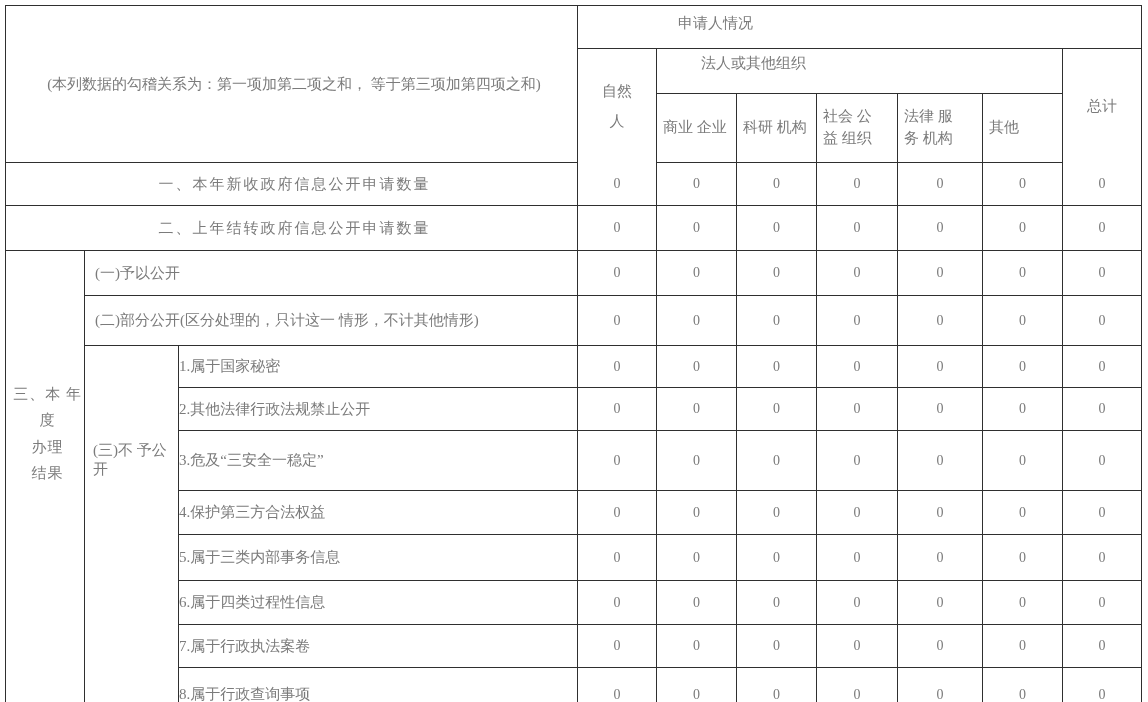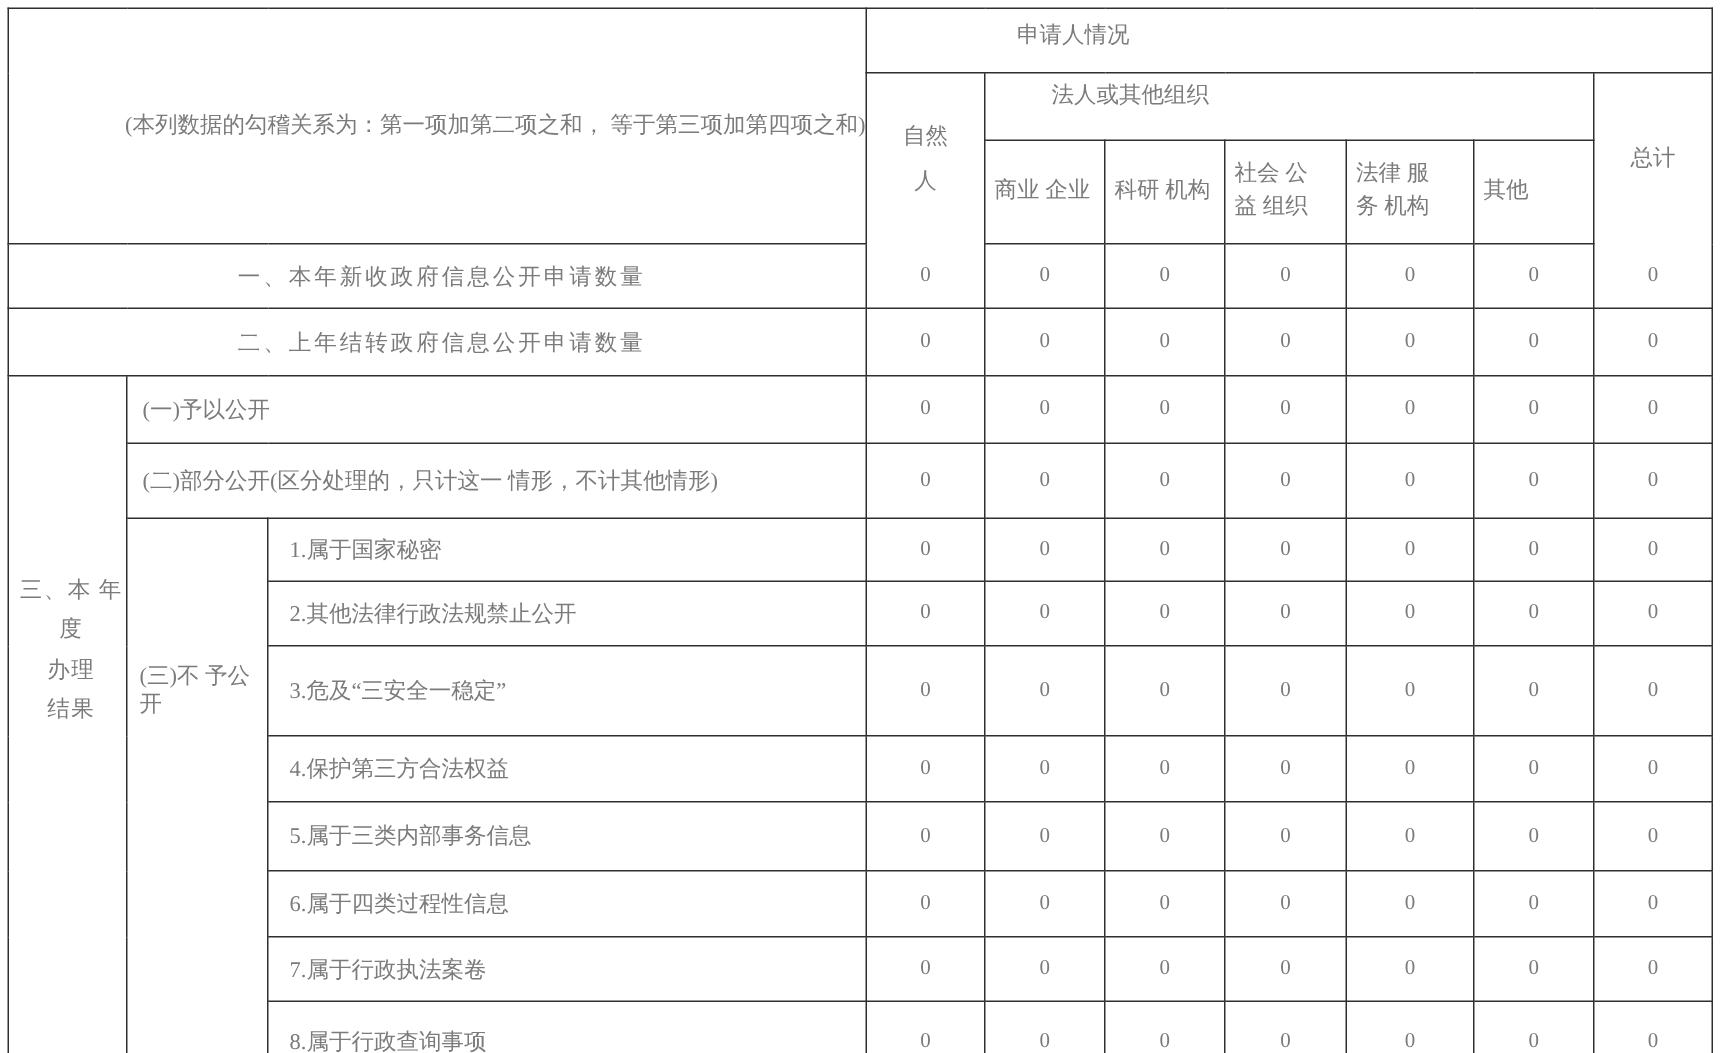--- a/index.html
+++ b/index.html
@@ -2,32 +2,32 @@
 <html><head>
 <meta charset="utf-8">
 <style>
   html,body{margin:0;padding:0;background:#fff;}
   #stage{position:relative;width:1148px;height:702px;background:#fff;overflow:hidden;
          font-family:"Liberation Serif","DejaVu Serif",serif;color:#7b7b7b;}
   table.report{border-collapse:collapse;table-layout:fixed;margin:5px 0 0 5px;width:1136px;}
   td{border:1px solid #2f2f2f;padding:0;font-size:15px;color:#7b7b7b;overflow:hidden;
      background:#fff;vertical-align:middle;}
   
-  td.note-cell{text-align:right;padding-left:5px;vertical-align:middle;line-height:1.5;}
+  td.note-cell{text-align:center;padding-left:5px;vertical-align:middle;line-height:1.5;}
   td.apply-cell{vertical-align:top;text-align:left;padding:8px 0 0 100px;}
   td.org-cell{vertical-align:top;text-align:left;padding:5px 0 0 44px;}
   td.merged{vertical-align:top;padding:0;}
   .mh{height:114px;display:flex;align-items:center;justify-content:center;
       white-space:pre-line;text-align:center;line-height:2;}
   .mv{height:42px;display:flex;align-items:center;justify-content:center;font-size:14px;}
   td.sub{vertical-align:middle;text-align:left;padding-left:6px;white-space:pre-line;line-height:1.45;}
   
   td.lbl{text-align:center;padding-left:6px;letter-spacing:2px;}
   td.lbl2{text-align:left;padding-left:10px;font-family:Liberation Serif, serif;}
-  td.lbl3{text-align:left;padding-left:14px;}
+  td.lbl3{text-align:left;padding-left:0;}
   td.grp{vertical-align:top;text-align:center;padding:130px 0 0 5px;white-space:pre-line;
          line-height:1.75;letter-spacing:1px;}
   td.sgrp{vertical-align:top;text-align:left;padding:95px 0 0 8px;}
   
   td.val{text-align:center;font-size:14px;}
   
   tr.partial td{border:none;}
 </style>
 </head>
 <body>

